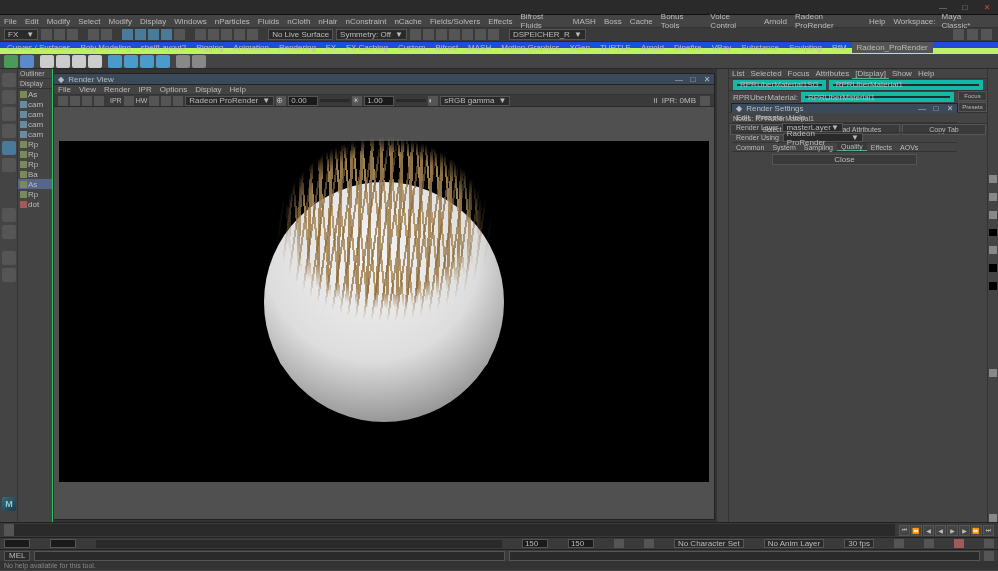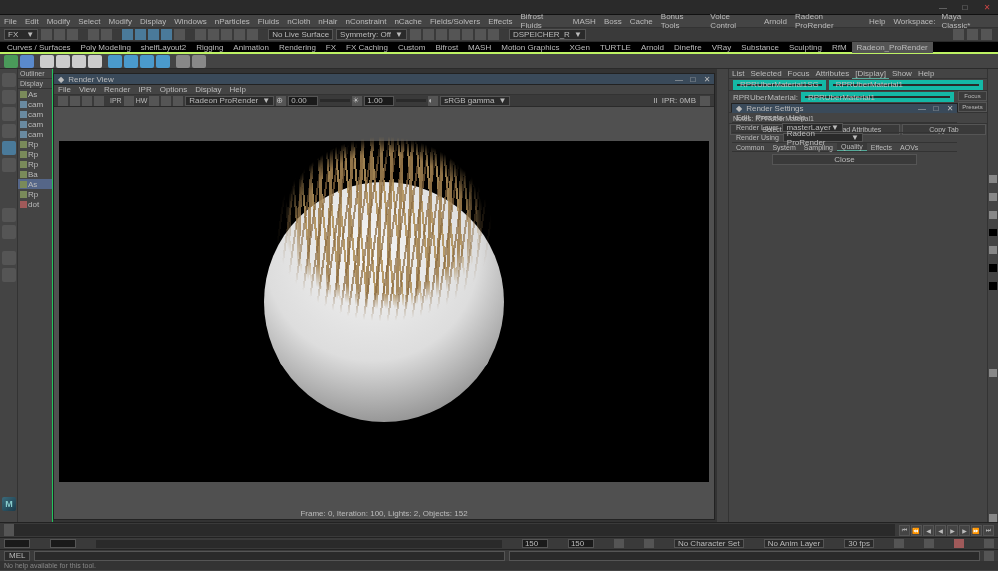--- a/index.html
+++ b/index.html
@@ -7,21 +7,21 @@
 .titlebar{height:15px;background:#2a2a2a;border-bottom:1px solid #111;display:flex;justify-content:flex-end;align-items:center;}
 .titlebar .winbtn{width:22px;height:14px;display:flex;align-items:center;justify-content:center;color:#999;}
 .titlebar .close{color:#c44;}
 .menubar{height:13px;background:#444;display:flex;align-items:center;padding-left:4px;border-bottom:1px solid #333;}
 .menubar span{margin-right:8px;cursor:pointer;}
 .menubar .right{margin-left:auto;margin-right:6px;}
 .toolbar1{height:14px;background:#3a3a3a;display:flex;align-items:center;padding:0 4px;border-bottom:1px solid #2a2a2a;}
 .toolbar1 .sel{background:#2a2a2a;border:1px solid #555;padding:0 3px;height:11px;display:flex;align-items:center;margin-right:3px;}
 .toolbar1 .btn{width:11px;height:11px;background:#555;margin-right:2px;}
 .toolbar1 .grp{display:flex;margin-right:8px;}
-.shelftabs{height:12px;background:#000000;display:flex;align-items:flex-start;padding-left:2px;border-bottom:2px solid #bef264;}
+.shelftabs{height:12px;background:#1d4ed8;display:flex;align-items:flex-start;padding-left:2px;border-bottom:6px solid #bef264;}
 .shelftabs span{padding:0 5px;cursor:pointer;height:11px;display:flex;align-items:center;}
 .shelftabs .active{background:#555;}
 .shelfrow{height:15px;background:#444;display:flex;align-items:center;padding-left:4px;border-bottom:1px solid #2a2a2a;}
 .shelfrow .sbtn{width:14px;height:13px;margin-right:2px;border-radius:2px;}
 .main{display:flex;height:453px;}
 .leftbar{width:18px;background:#444;border-right:1px solid #333;display:flex;flex-direction:column;align-items:center;padding-top:4px;gap:3px;}
 .leftbar .lb{width:14px;height:14px;background:#555;border-radius:2px;}
 .leftbar .lb.sel{background:#4a7a9a;}
 .outliner{width:35px;background:#444;border-right:1px solid #22c55e;}
 .outliner-hdr{font-size:7px;padding:1px 2px;border-bottom:1px solid #333;}
@@ -360,21 +360,20 @@
       <div class="rv-canvas">
         <div class="render-img">
           <div style="position:relative">
             <div class="base"></div>
             <div class="sphere">
                 <div class="hair"></div>
               </div>
           </div>
         </div>
         <div class="render-caption">
-          <div>Frame: 0, Iteration: 100, Lights: 2, Objects: 152</div>
         </div>
       </div>
     </div>
   </div>
 
   <div class="rightcol"></div>
 
   <div class="rightpanel">
     <div class="ae-tabs">
       <span>List</span>

